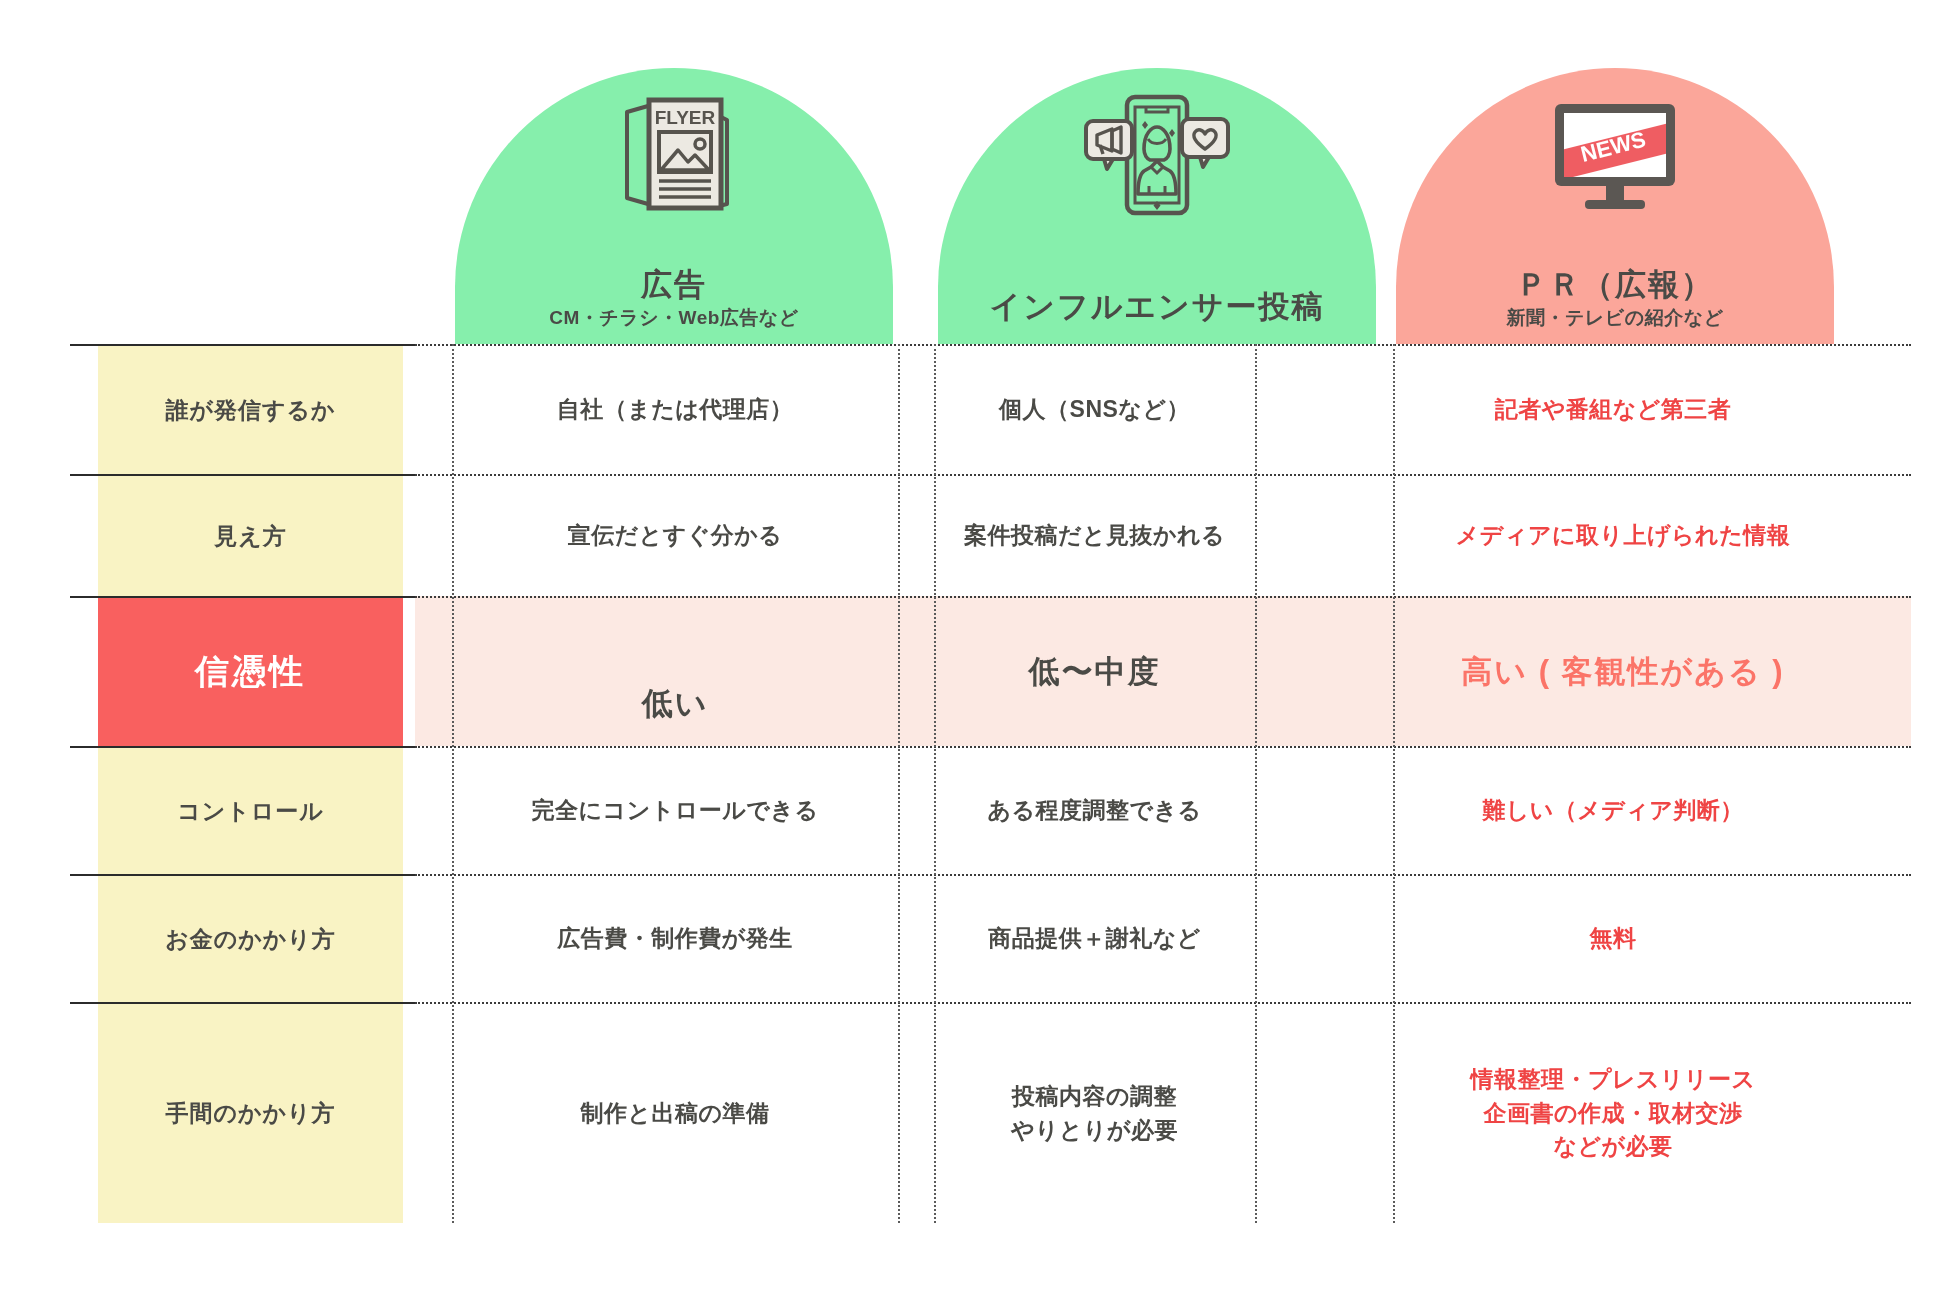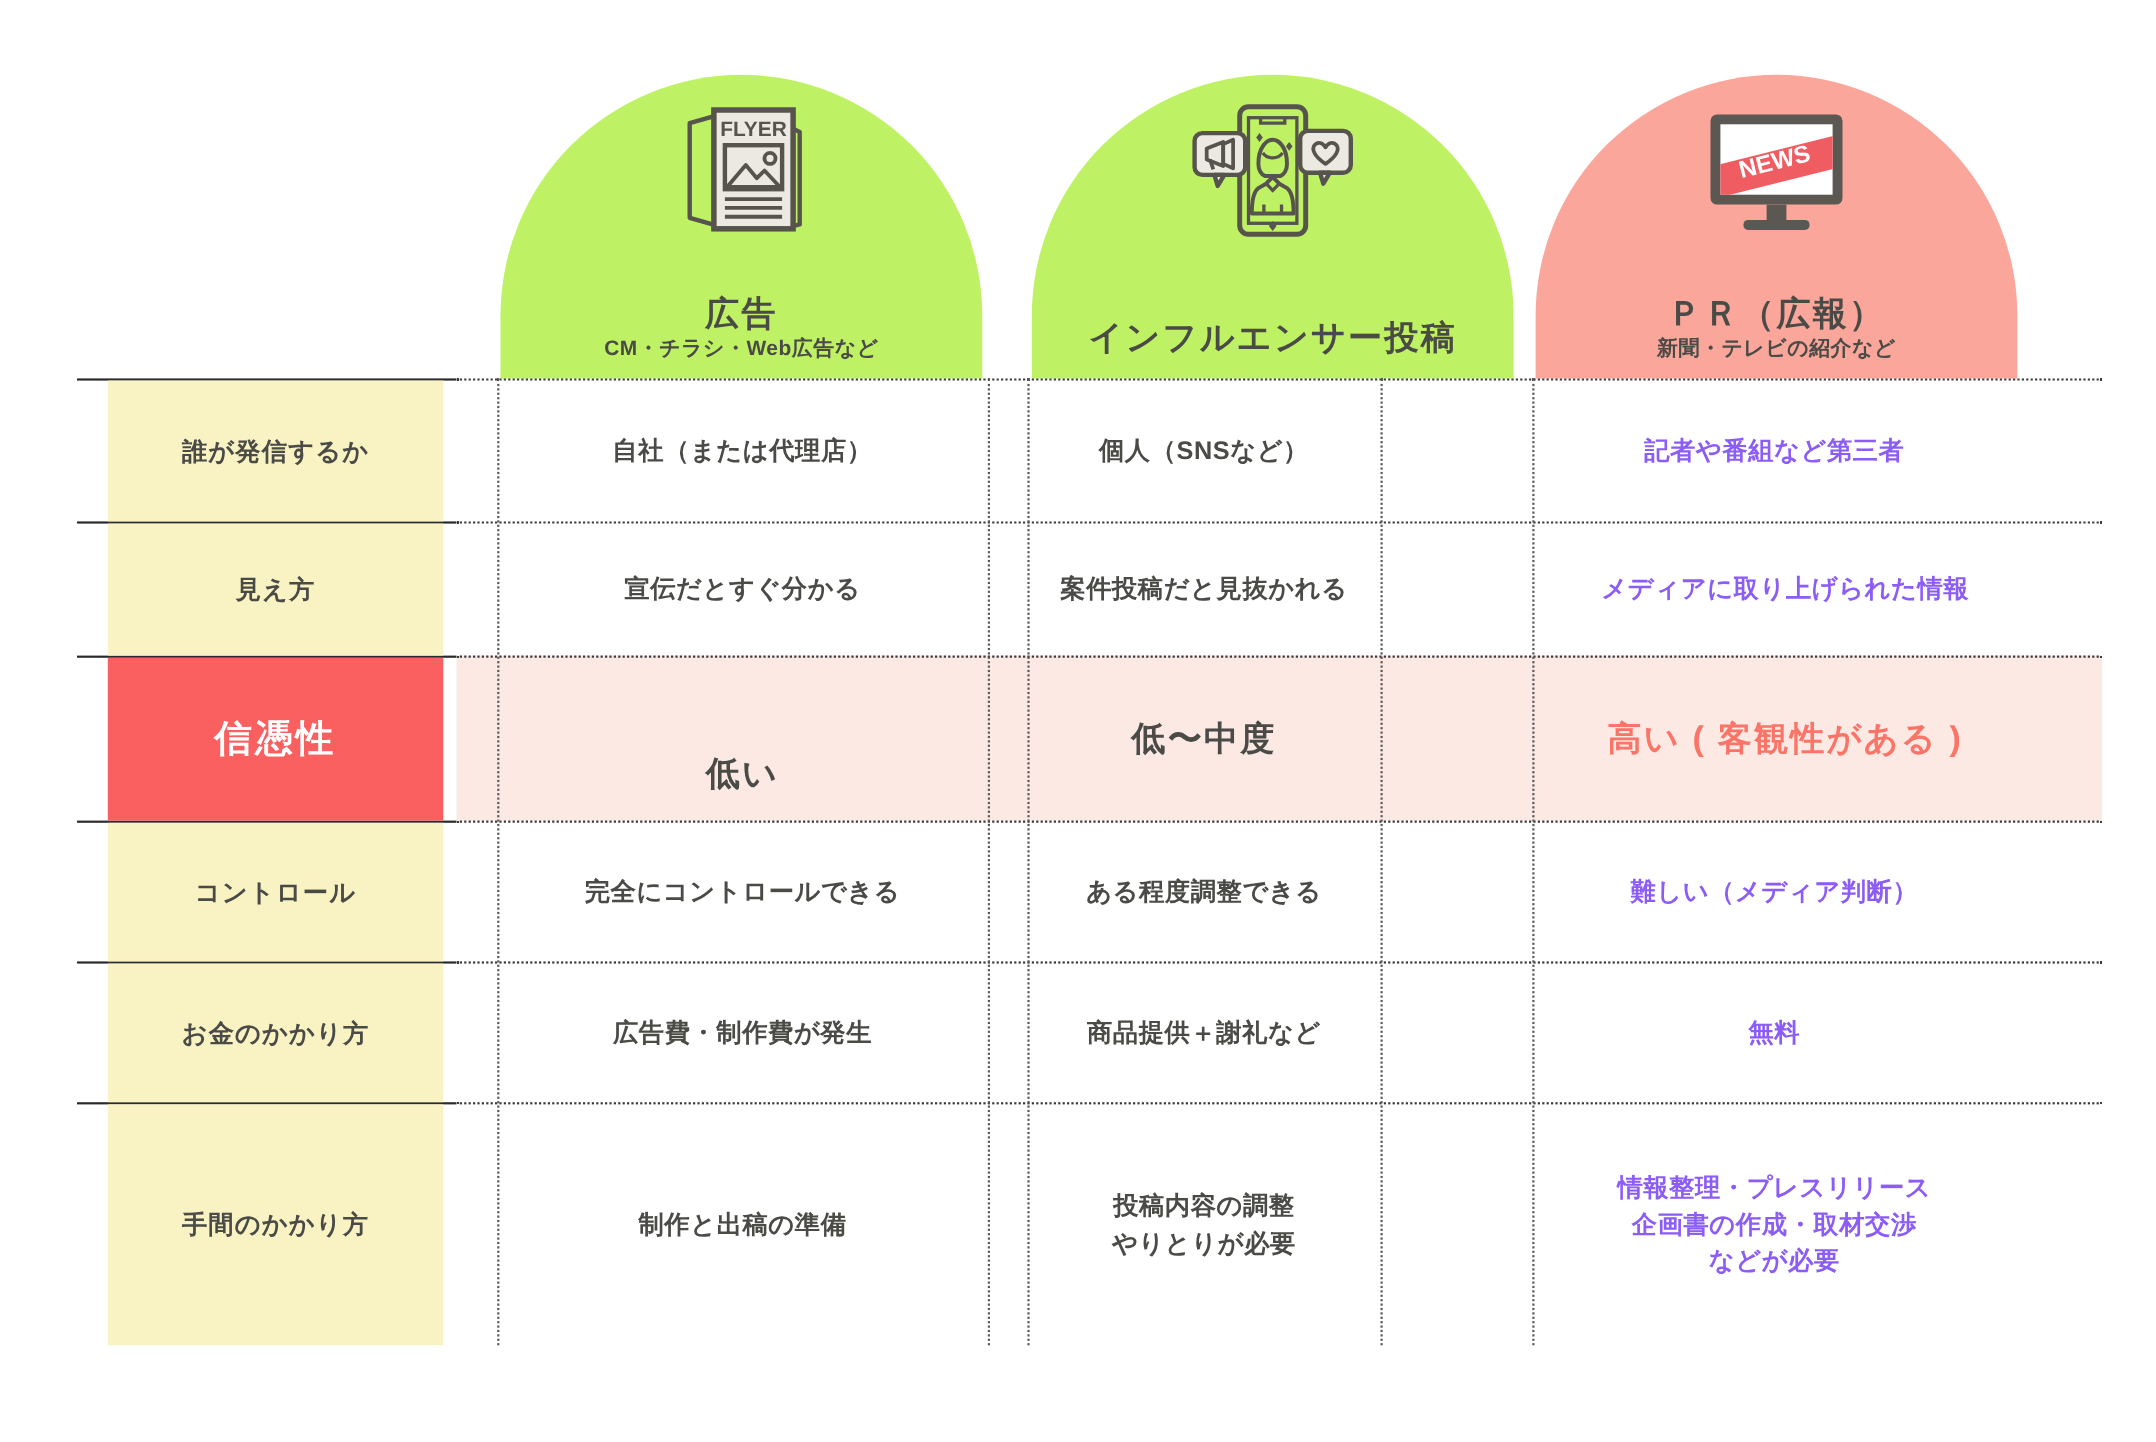--- a/index.html
+++ b/index.html
@@ -29,21 +29,21 @@
     width: 438px;
     height: 276px;
     border-radius: 219px 219px 0 0;
     box-sizing: border-box;
     display: flex;
     flex-direction: column;
     align-items: center;
     justify-content: flex-end;
     padding-bottom: 14px;
   }
-  .arch.neutral { background: #bef264; }
+  .arch.neutral { background: #86efac; }
   .arch.accent  { background: #fba69a; }
 
   .arch-icon {
     position: absolute;
     top: 22px;
     left: 0;
     right: 0;
     display: flex;
     justify-content: center;
     align-items: center;
@@ -94,21 +94,21 @@
     align-items: center;
     justify-content: center;
     text-align: center;
     box-sizing: border-box;
     font-size: 23px;
     font-weight: bold;
     letter-spacing: 0.5px;
     line-height: 1.45;
     color: #4a4a46;
   }
-  .cell.accent-text { color: #8b5cf6; }
+  .cell.accent-text { color: #ef4444; }
   .cell.big { font-size: 31px; letter-spacing: 2px; }
   .cell.big.accent-text { color: #fb7468; }
 
   
   .band {
     position: absolute;
     background: #fce9e3;
   }
 
   

